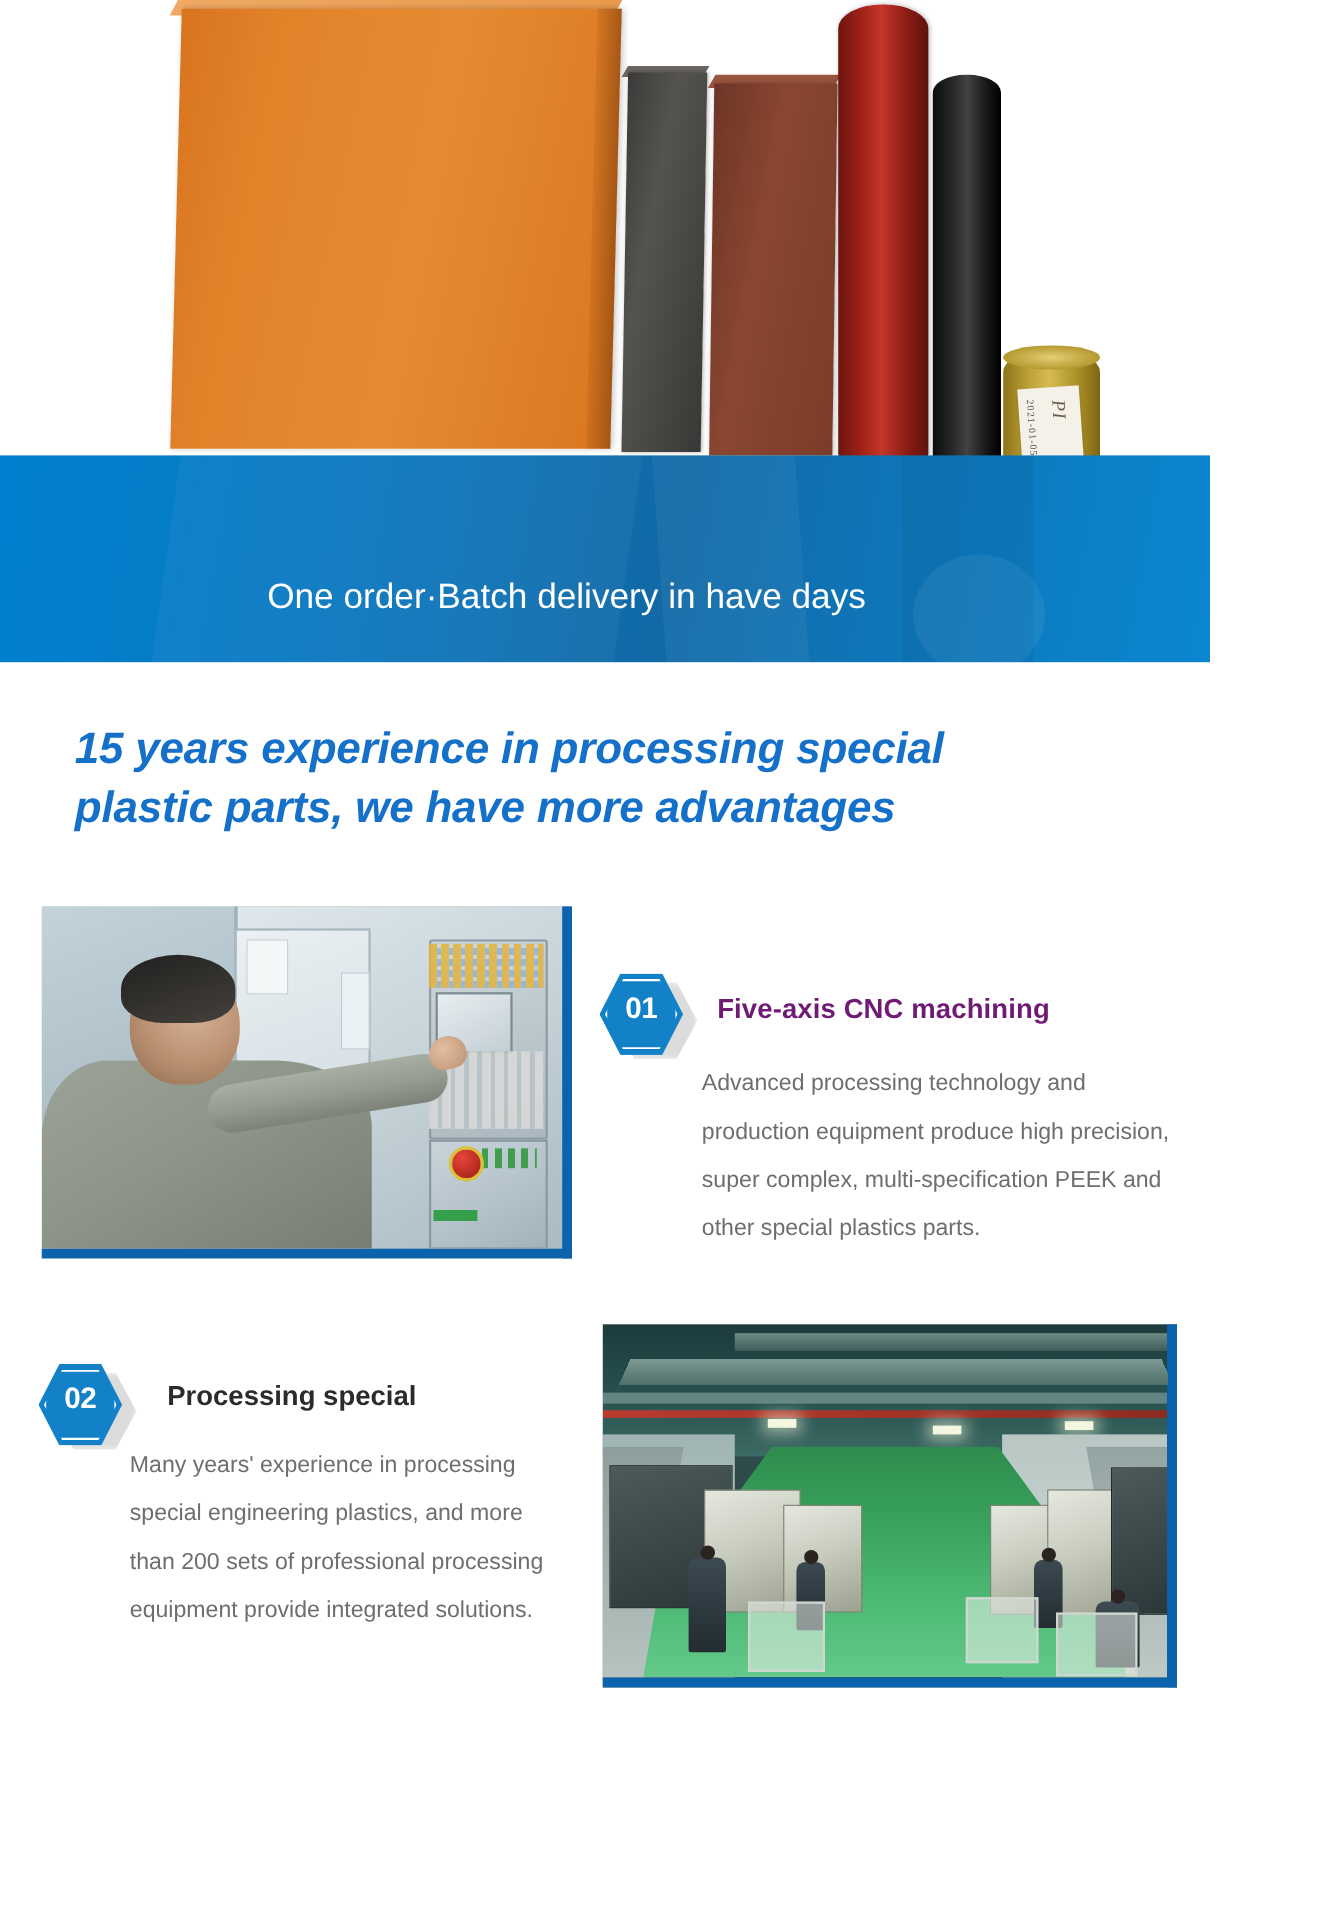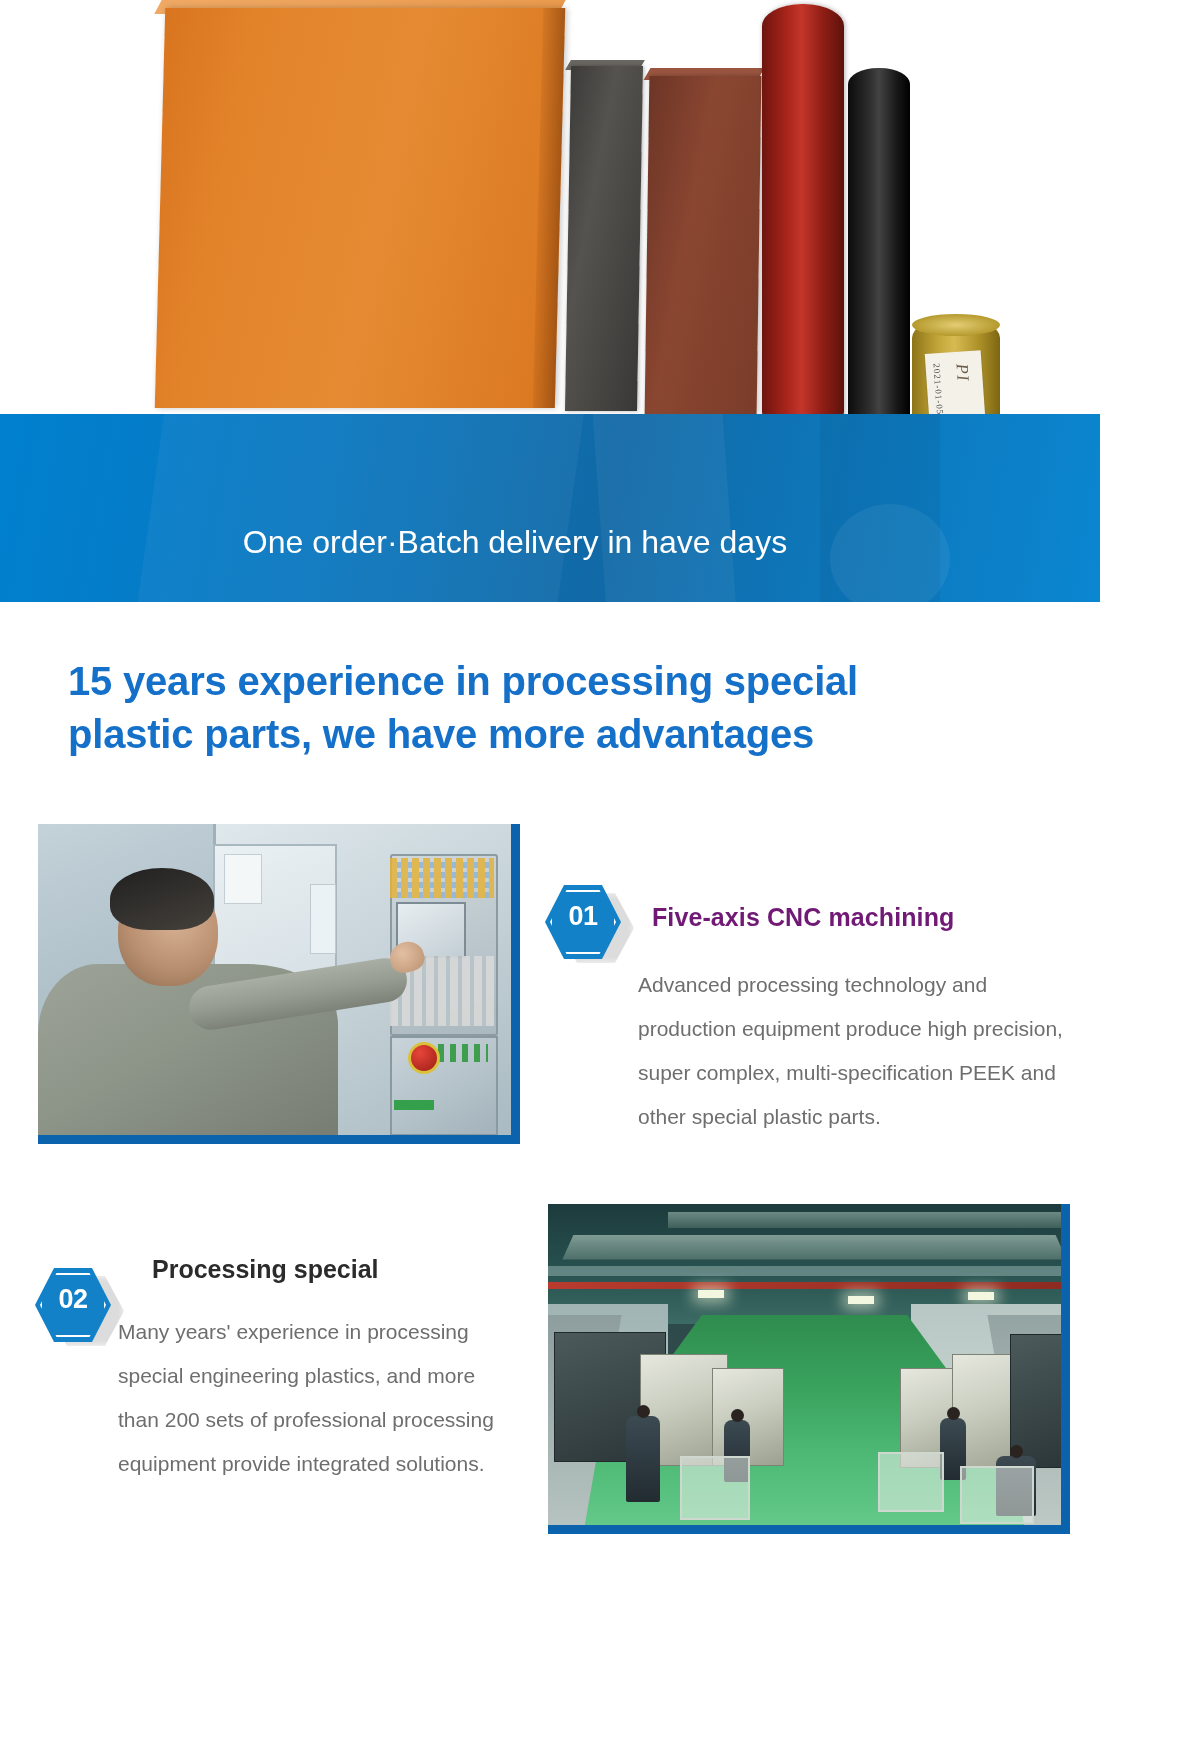--- a/index.html
+++ b/index.html
@@ -212,20 +212,21 @@
   
   .main-heading {
     position: absolute;
     left: 68px; top: 655px;
     width: 1000px;
     color: #1470c8;
     font-size: 40px;
     font-weight: bold;
     line-height: 53px;
     letter-spacing: -0.2px;
+    font-style: italic;
   }
 
   
   .photo-cnc {
     position: absolute;
     left: 38px; top: 824px;
     width: 482px;
     height: 320px;
     border-right: 9px solid #0b63ae;
     border-bottom: 9px solid #0b63ae;
@@ -343,21 +344,21 @@
   }
   .feat01-body {
     position: absolute; left: 638px; top: 963px;
     width: 430px;
     font-size: 21px; color: #6e6e6e; line-height: 44px;
   }
 
   
   .feat02-badge {
     position: absolute; left: 35px; top: 1240px;
-    width: 76px; height: 74px; margin-top: 28px;
+    width: 76px; height: 74px;
   }
   .feat02-title {
     position: absolute; left: 152px; top: 1255px;
     font-size: 25px; font-weight: bold; color: #2b2b2b;
   }
   .feat02-body {
     position: absolute; left: 118px; top: 1310px;
     width: 400px;
     font-size: 21px; color: #6e6e6e; line-height: 44px;
   }
@@ -539,21 +540,21 @@
   <div class="cnc-hand"></div>
 </div>
 
 <div class="hexwrap feat01-badge">
   <div class="hex-shadow"></div>
   <div class="hex-outer"></div>
   <div class="hex-inner"></div>
   <div class="hex-num">01</div>
 </div>
 <div class="feat01-title">Five-axis CNC machining</div>
-<div class="feat01-body">Advanced processing technology and production equipment produce high precision, super complex, multi-specification PEEK and other special plastic parts.</div>
+<div class="feat01-body">Advanced processing technology and production equipment produce high precision, super complex, multi-specification PEEK and other special plastics parts.</div>
 
 <div class="hexwrap feat02-badge">
   <div class="hex-shadow"></div>
   <div class="hex-outer"></div>
   <div class="hex-inner"></div>
   <div class="hex-num">02</div>
 </div>
 <div class="feat02-title">Processing special</div>
 <div class="feat02-body">Many years' experience in processing special engineering plastics, and more than 200 sets of professional processing equipment provide integrated solutions.</div>
 

